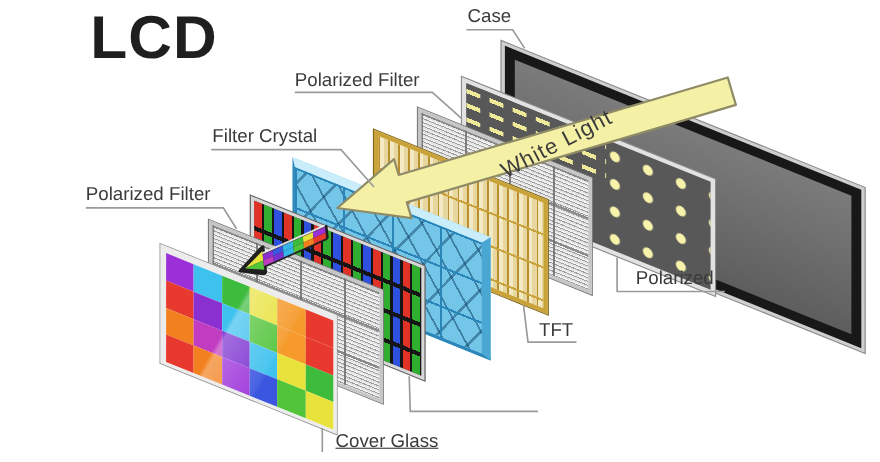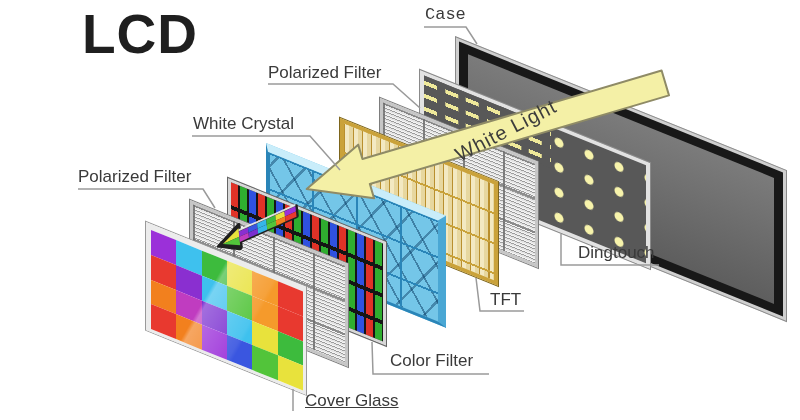--- a/index.html
+++ b/index.html
@@ -173,23 +173,22 @@
       <polyline points="268,84 393,84 420,108"></polyline>
       <polyline points="192,136 310,136 340,170"></polyline>
       <polyline points="78,189 203,189 215,208"></polyline>
       <polyline points="561,234 561,265 659,265"></polyline>
       <polyline points="476,278 480,311 524,311"></polyline>
       <polyline points="372,342 373,374 489,374"></polyline>
       <polyline points="293,389 293,413 406,413"></polyline>
     </g>
   </svg>
 
-  <div class="lbl" style="left:425px;top:5px;font-family:Liberation Mono, monospace;">Case</div>
+  <div class="lbl" style="left:425px;top:5px;">Case</div>
   <div class="lbl" style="left:268px;top:63px;">Polarized Filter</div>
-  <div class="lbl" style="left:193px;top:114px;">White Crystal</div>
+  <div class="lbl" style="left:193px;top:114px;">Filter Crystal</div>
   <div class="lbl" style="left:78px;top:167px;">Polarized Filter</div>
-  <div class="lbl" style="left:578px;top:243px;">Dingtouch</div>
+  <div class="lbl" style="left:578px;top:243px;">Polarized</div>
   <div class="lbl" style="left:490px;top:290px;">TFT</div>
-  <div class="lbl" style="left:390px;top:351px;">Color Filter</div>
   <div class="lbl" style="left:305px;top:391px;text-decoration:underline;">Cover Glass</div>
 
 
 </div>
 
 </body></html>

